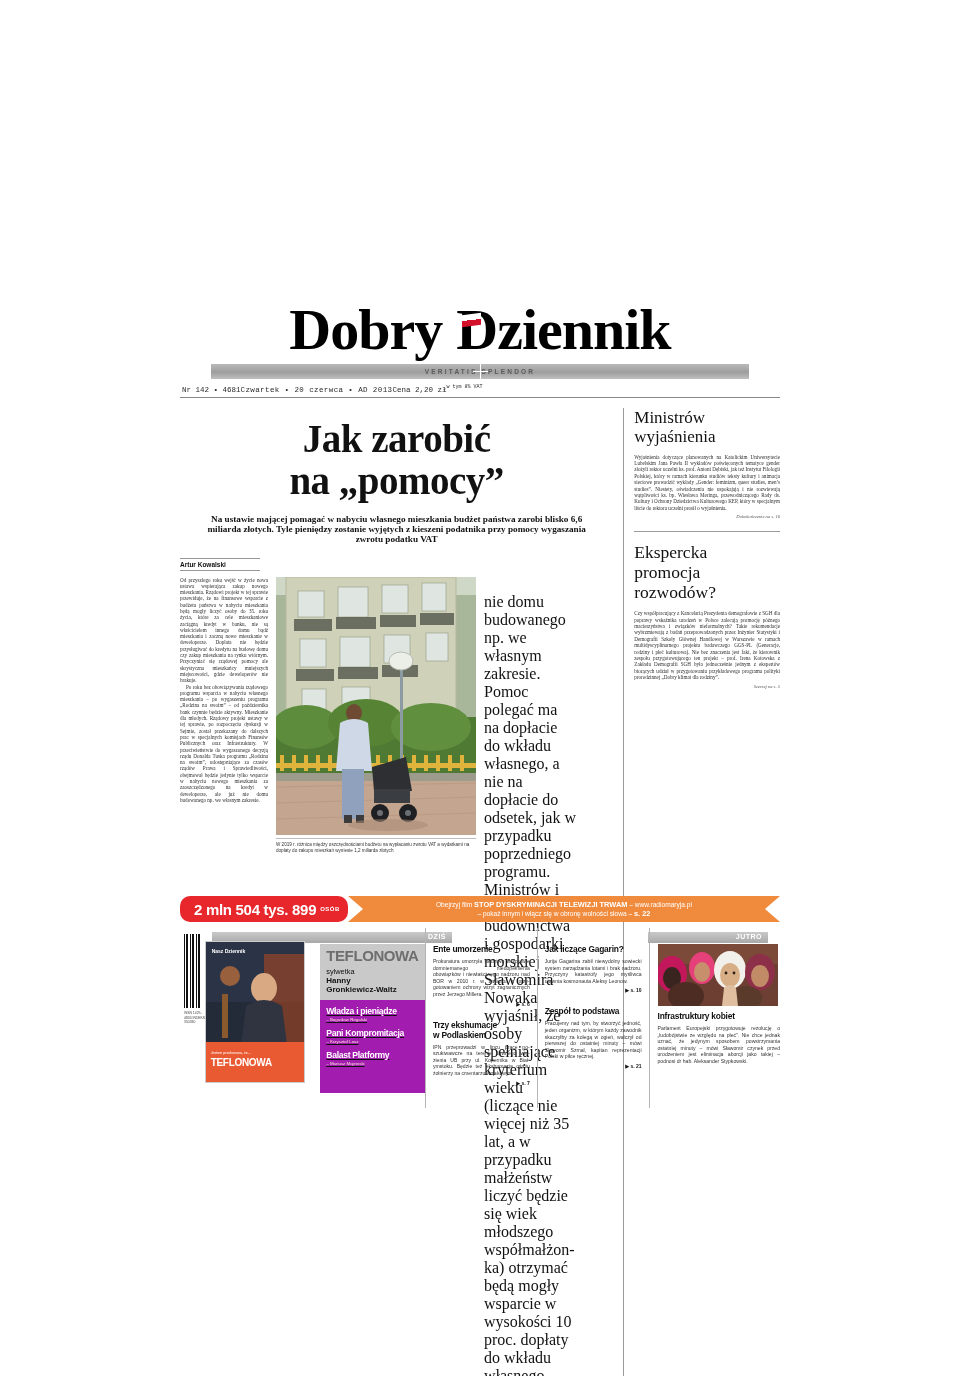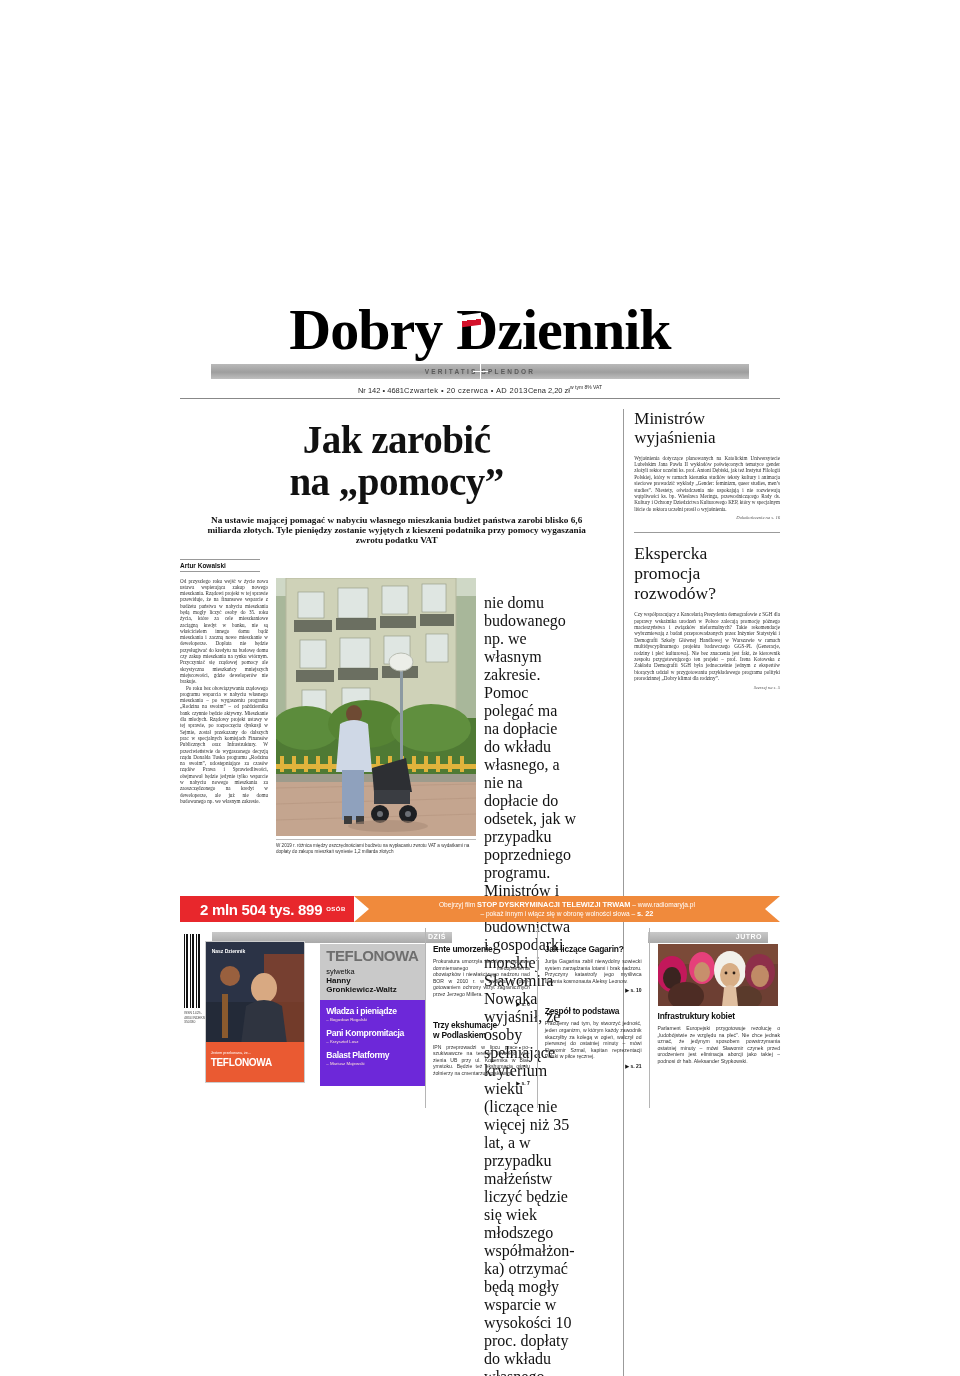--- a/index.html
+++ b/index.html
@@ -33,22 +33,22 @@
   }
   .veritas-bar .cross{
     position:absolute;left:50%;top:-4px;width:1px;height:23px;background:#ffffff;
   }
   .veritas-bar .crossh{
     position:absolute;left:calc(50% - 7px);top:7px;width:15px;height:1px;background:#ffffff;
   }
 
   
   .folio{
-    display:flex;justify-content:center;align-items:flex-end;
-    font-family:Liberation Sans, sans-serif;font-size:7.5px;color:#2a2a2a;
+    display:flex;justify-content:flex-start;align-items:flex-end;
+    font-family:Liberation Mono, monospace;font-size:7.5px;color:#2a2a2a;
     padding:12px 2px 3px 2px;border-bottom:1px solid #888;
   }
   .folio .center{letter-spacing:.4px;}
   .folio .sup{font-size:5px;vertical-align:super;}
 
   
   .body-grid{display:flex;gap:0;padding-top:8px;}
   .left-zone{width:440px;padding-right:10px;}
   .rule-v{width:1px;background:#9b9b9b;margin-top:2px;}
   .right-zone{width:148px;padding-left:10px;}
@@ -94,23 +94,24 @@
   .side-body{font-size:5.1px;line-height:6.4px;text-align:justify;color:#2e2e2e;}
   .side-more{font-size:4.6px;text-align:right;font-style:italic;color:#555;margin-top:3px;}
   .side-sep{border-top:1px solid #9b9b9b;margin:12px 0 10px 0;}
 
   
   .banner{
     position:absolute;left:180px;top:896px;width:600px;height:26px;display:flex;
     align-items:stretch;
   }
   .banner .red{
-    background:#e8272c;color:#fff;display:flex;align-items:center;padding:0 8px 0 20px;
+    background:#e8272c;color:#fff;display:flex;align-items:center;padding:0 8px 0 14px;
     font-family:"Liberation Sans",sans-serif;font-weight:bold;font-size:15px;white-space:nowrap;
     letter-spacing:-.3px;
+    border-radius:10px;
   }
   .banner .red .osob{font-size:6px;margin-left:4px;letter-spacing:.5px;}
   .banner .tri-r{
     width:0;height:0;border-top:13px solid transparent;border-bottom:13px solid transparent;
     border-left:15px solid #ffffff;background:#f08a3c;
   }
   .banner .orange{
     flex:1;background:#f08a3c;color:#fff;display:flex;flex-direction:column;
     align-items:center;justify-content:center;text-align:center;
     font-family:"Liberation Sans",sans-serif;font-size:6.6px;line-height:9px;padding:0 6px;
@@ -177,21 +178,21 @@
   .tefl-grey{background:#c9c9c9;padding:4px 6px 6px 6px;}
   .tefl-grey .ttl{
     font-family:"Liberation Sans",sans-serif;font-weight:bold;font-size:15px;
     color:#6e6e6e;letter-spacing:-.4px;line-height:16px;
   }
   .tefl-grey .syl{
     font-family:"Liberation Sans",sans-serif;font-size:7.4px;line-height:9px;color:#111;
     margin-top:3px;
   }
   .tefl-grey .syl b{display:block;font-size:8px;}
-  .tefl-orange{background:#6d28d9;padding:6px 6px 14px 6px;}
+  .tefl-orange{background:#a21caf;padding:6px 6px 21px 6px;text-decoration:underline;}
   .tefl-orange .item{margin-bottom:6px;}
   .tefl-orange .it{
     font-family:"Liberation Sans",sans-serif;font-weight:bold;font-size:8.6px;
     color:#fff;letter-spacing:-.3px;line-height:10px;
   }
   .tefl-orange .au{
     font-family:"Liberation Sans",sans-serif;font-size:4.4px;color:#ffe2d6;margin-top:1px;
   }
 
   .teaser-col{width:98px;padding:16px 7px 0 7px;border-left:1px solid #b5b5b5;}

